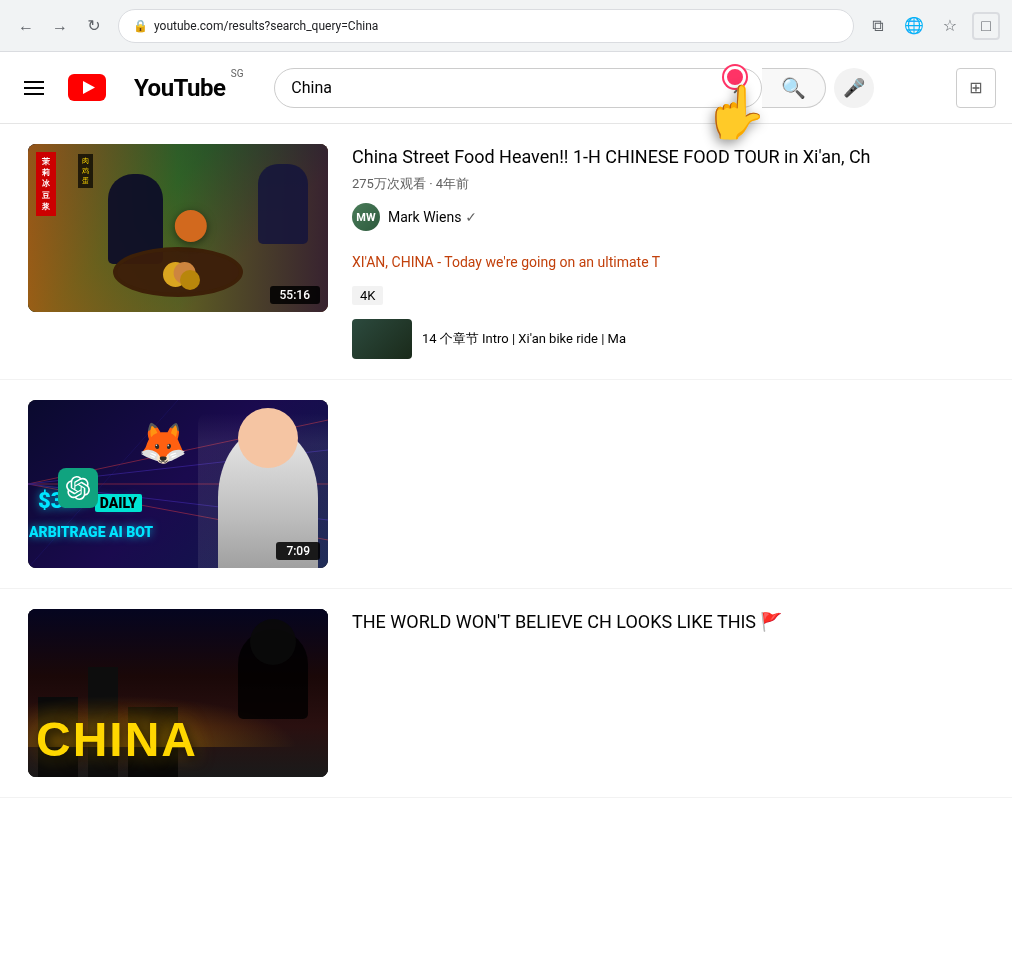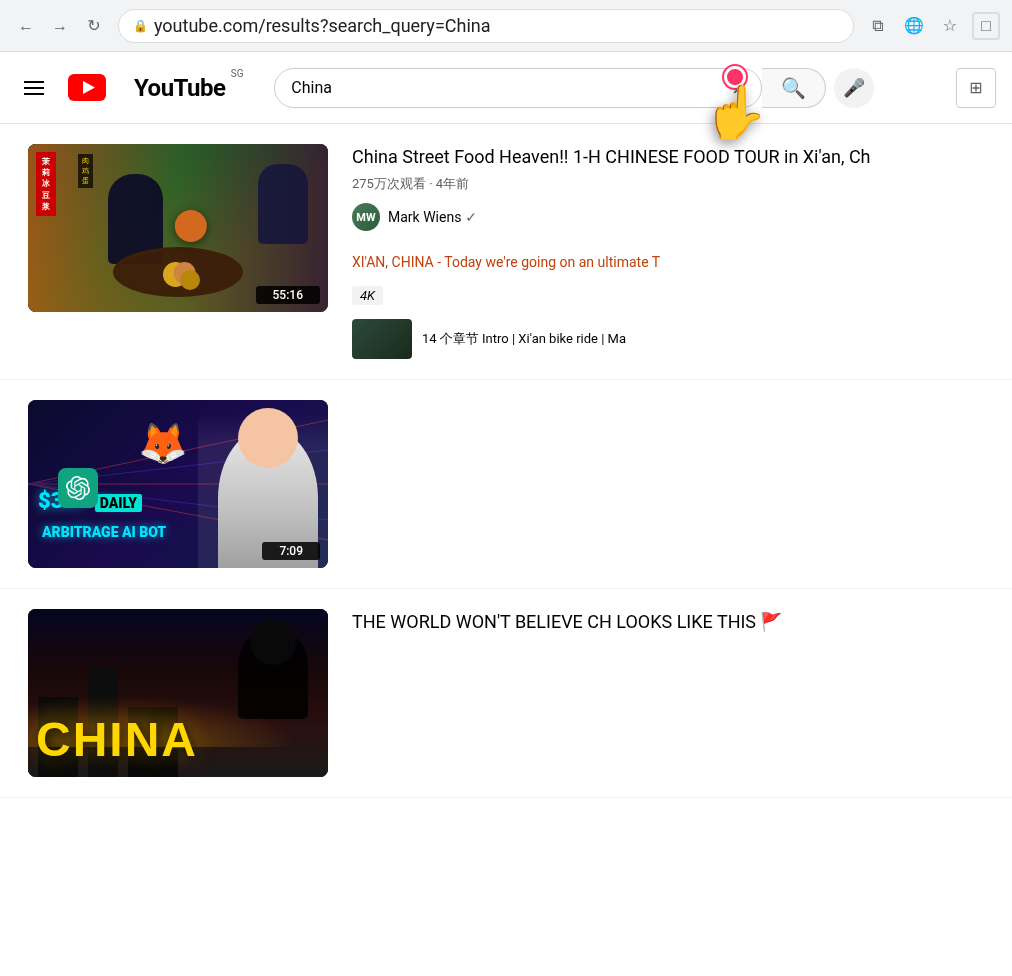--- a/index.html
+++ b/index.html
@@ -45,21 +45,21 @@
       font-size: 14px;
       color: #202124;
       height: 34px;
     }
     .address-icon {
       font-size: 12px;
       color: #5f6368;
     }
     .address-text {
       flex: 1;
-      font-size: 18px;
+      font-size: 12px;
       color: #202124;
     }
     .browser-actions {
       display: flex;
       align-items: center;
       gap: 8px;
     }
     .browser-action-btn {
       width: 28px; height: 28px;
       display: flex; align-items: center; justify-content: center;
@@ -212,21 +212,21 @@
       background: #000;
     }
     .video-duration {
       position: absolute;
       bottom: 8px;
       right: 8px;
       background: rgba(0,0,0,0.85);
       color: #fff;
       font-size: 12px;
       font-weight: 500;
-      padding: 2px 17px;
+      padding: 2px 10px;
       border-radius: 3px;
     }
     .result-info {
       flex: 1;
       display: flex;
       flex-direction: column;
       gap: 6px;
     }
     .result-title {
       font-size: 18px;
@@ -454,21 +454,21 @@
       <div class="result-channel">
         <div class="channel-avatar">
           <div class="channel-avatar-placeholder">MW</div>
         </div>
         <span class="channel-name">
           <span>Mark Wiens</span>
           <span class="verified-badge">✓</span>
         </span>
       </div>
       <div class="result-desc">XI'AN, CHINA - Today we're going on an ultimate T</div>
-      <div style="margin-top:6px;font-style:italic;">
+      <div style="margin-top:6px;">
         <span class="result-tag">4K</span>
       </div>
       <div class="chapters-preview">
         <div class="chapter-thumb">
           <div style="width:100%;height:100%;background:linear-gradient(135deg,#2c4a3e,#1a2a1a);display:flex;align-items:center;justify-content:center;"></div>
         </div>
         <div class="chapter-info">
           <span>14 个章节</span>
           <span> <span>Intro | Xi'an bike ride | Ma</span></span>
         </div>
@@ -485,21 +485,21 @@
           <line x1="0" y1="84" x2="300" y2="84" stroke="#ff4444" stroke-width="1"></line>
           <line x1="0" y1="84" x2="300" y2="140" stroke="#ff4444" stroke-width="1"></line>
           <line x1="0" y1="84" x2="300" y2="50" stroke="#6644ff" stroke-width="0.8"></line>
           <line x1="0" y1="84" x2="300" y2="120" stroke="#6644ff" stroke-width="0.8"></line>
           <line x1="150" y1="0" x2="0" y2="168" stroke="#4444ff" stroke-width="0.5" opacity="0.5"></line>
         </svg>
 
         <div style="position:absolute;top:20px;left:50%;transform:translateX(-80%);font-size:40px;">🦊</div>
 
         <div style="position:absolute;bottom:55px;left:10px;font-size:22px;font-weight:900;color:#00e5ff;text-shadow:0 0 10px rgba(0,229,255,0.7);">$3K+ <span style="background:#00e5d0;color:#000;padding:1px 5px;font-size:14px;border-radius:2px;">DAILY</span></div>
-        <div style="position:absolute;bottom:28px;left:14px;font-size:14px;font-weight:900;color:#00e5ff;text-shadow:0 0 8px rgba(0,229,255,0.7);">ARBITRAGE AI BOT</div>
+        <div style="position:absolute;bottom:28px;left:1px;font-size:14px;font-weight:900;color:#00e5ff;text-shadow:0 0 8px rgba(0,229,255,0.7);">ARBITRAGE AI BOT</div>
 
         <div class="chatgpt-icon">
           <svg width="24" height="24" viewBox="0 0 24 24" fill="white">
             <path d="M22.2819 9.8211a5.9847 5.9847 0 0 0-.5157-4.9108 6.0462 6.0462 0 0 0-6.5098-2.9A6.0651 6.0651 0 0 0 4.9807 4.1818a5.9847 5.9847 0 0 0-3.9977 2.9 6.0462 6.0462 0 0 0 .7427 7.0966 5.98 5.98 0 0 0 .511 4.9107 6.051 6.051 0 0 0 6.5146 2.9001A5.9847 5.9847 0 0 0 13.2599 24a6.0557 6.0557 0 0 0 5.7718-4.2058 5.9894 5.9894 0 0 0 3.9977-2.9001 6.0557 6.0557 0 0 0-.7475-7.0729zm-9.022 12.6081a4.4755 4.4755 0 0 1-2.8764-1.0408l.1419-.0804 4.7783-2.7582a.7948.7948 0 0 0 .3927-.6813v-6.7369l2.02 1.1686a.071.071 0 0 1 .038.052v5.5826a4.504 4.504 0 0 1-4.4945 4.4944zm-9.6607-4.1254a4.4708 4.4708 0 0 1-.5346-3.0137l.142.0852 4.783 2.7582a.7712.7712 0 0 0 .7806 0l5.8428-3.3685v2.3324a.0804.0804 0 0 1-.0332.0615L9.74 19.9502a4.4992 4.4992 0 0 1-6.1408-1.6464zM2.3408 7.8956a4.485 4.485 0 0 1 2.3655-1.9728V11.6a.7664.7664 0 0 0 .3879.6765l5.8144 3.3543-2.0201 1.1685a.0757.0757 0 0 1-.071 0l-4.8303-2.7865A4.504 4.504 0 0 1 2.3408 7.872zm16.5963 3.8558L13.1038 8.364 15.1192 7.2a.0757.0757 0 0 1 .071 0l4.8303 2.7913a4.4944 4.4944 0 0 1-.6765 8.1042v-5.6772a.79.79 0 0 0-.407-.667zm2.0107-3.0231l-.142-.0852-4.7735-2.7818a.7759.7759 0 0 0-.7854 0L9.409 9.2297V6.8974a.0662.0662 0 0 1 .0284-.0615l4.8303-2.7866a4.4992 4.4992 0 0 1 6.6802 4.66zM8.3065 12.863l-2.02-1.1638a.0804.0804 0 0 1-.038-.0567V6.0742a4.4992 4.4992 0 0 1 7.3757-3.4537l-.142.0805L8.704 5.459a.7948.7948 0 0 0-.3927.6813zm1.0976-2.3654l2.602-1.4998 2.6069 1.4998v2.9994l-2.5974 1.4997-2.6067-1.4997Z"></path>
           </svg>
         </div>
 
         <div style="position:absolute;right:0;bottom:0;width:130px;height:155px;background:linear-gradient(180deg, transparent 0%, rgba(200,200,200,0.1) 20%);border-radius:10px 10px 0 0;">
           <div style="position:absolute;bottom:0;right:10px;width:100px;height:140px;background:linear-gradient(180deg,#e8e8e8 0%, #c0c0c0 60%, #a0a0a0 100%);border-radius:50% 50% 0 0;"></div>
           <div style="position:absolute;bottom:100px;right:30px;width:60px;height:60px;background:#f5c5a3;border-radius:50%;"></div>

